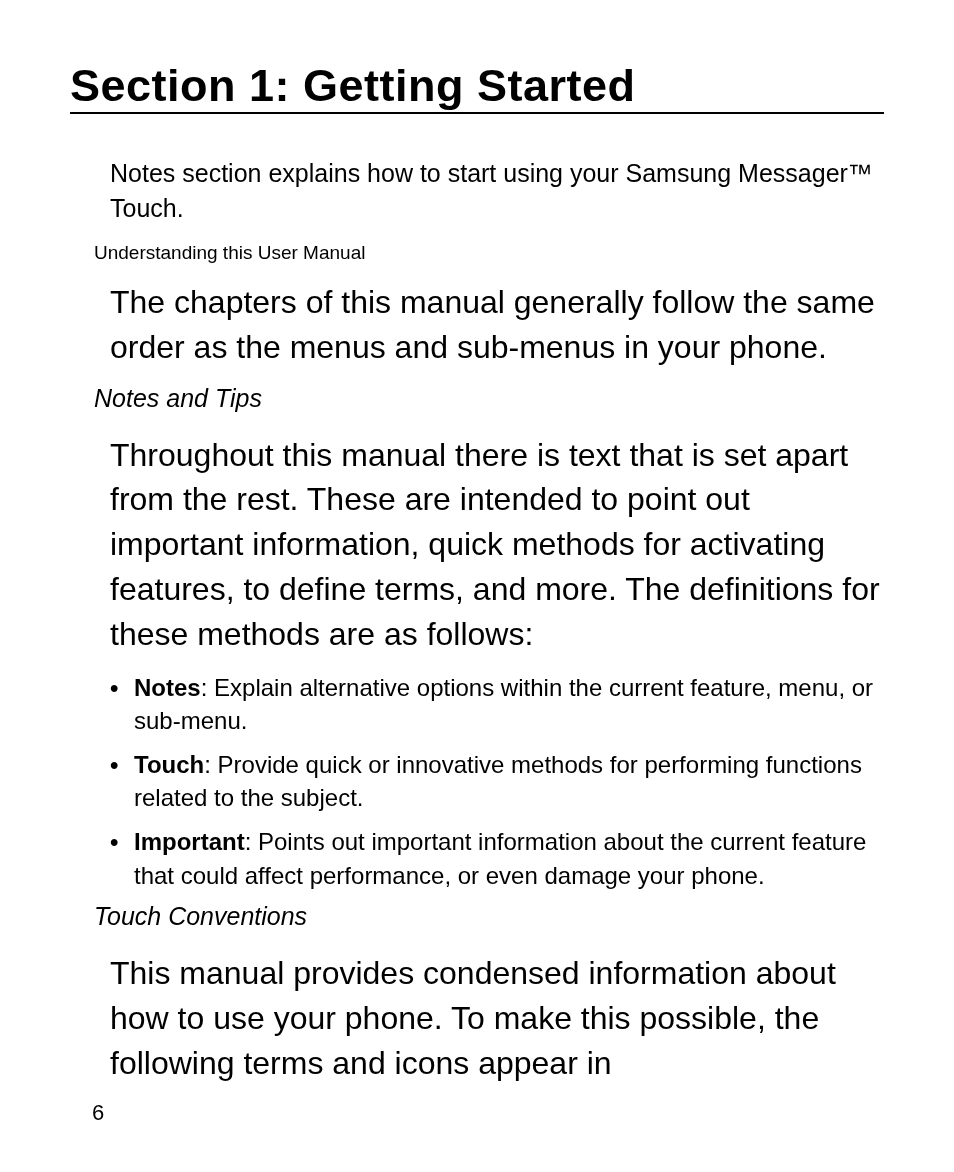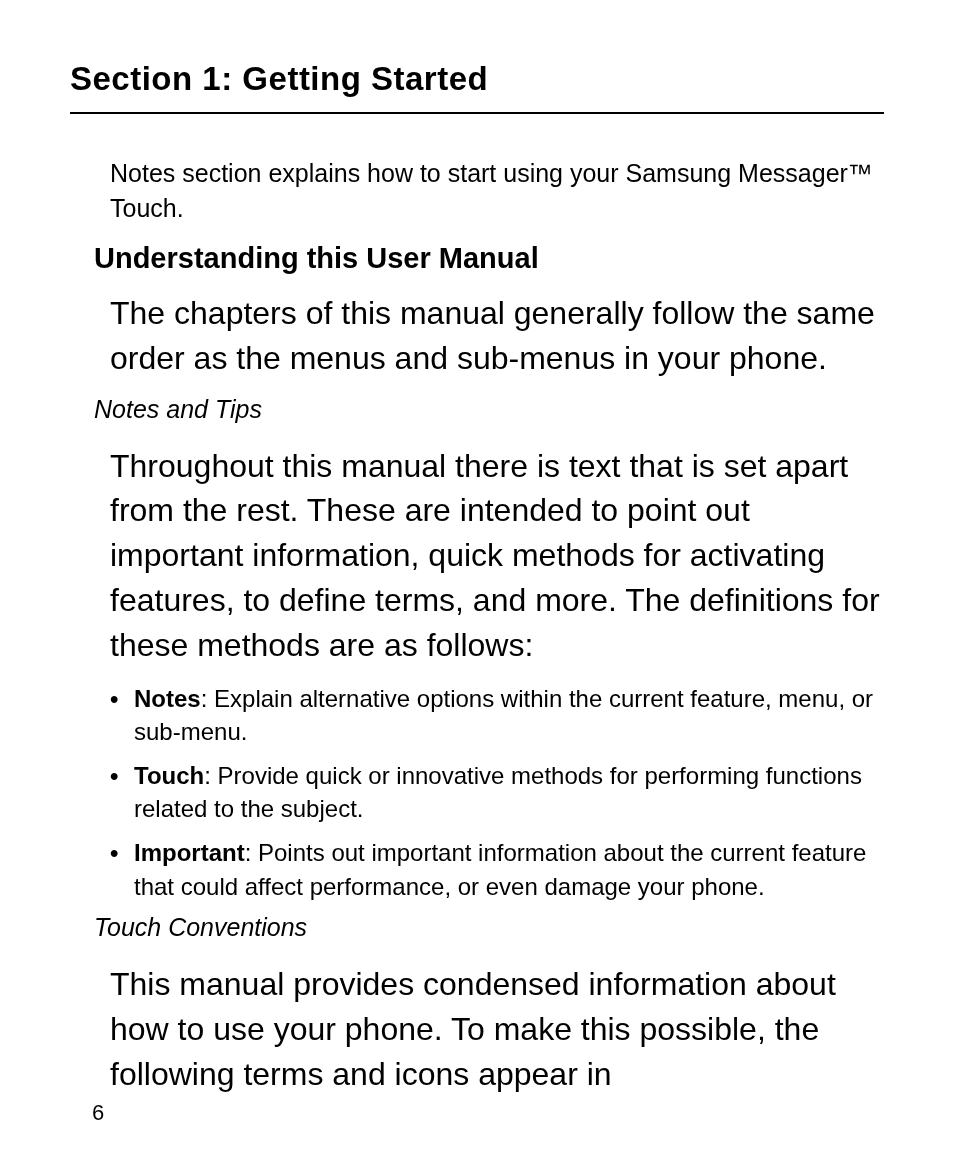--- a/index.html
+++ b/index.html
@@ -10,38 +10,37 @@
     body {
       width: 954px;
       height: 1172px;
       background: #ffffff;
       font-family: Arial, Helvetica, sans-serif;
       padding: 60px 70px 40px 70px;
       position: relative;
       color: #000000;
     }
     .section-title {
-      font-size: 33px;
+      font-size: 45px;
       font-weight: 900;
       font-stretch: condensed;
       letter-spacing: 0.5px;
-      padding-bottom: 14px;
       border-bottom: 2px solid #000000;
       margin-bottom: 42px;
     }
     .intro-text {
       font-size: 25px;
       font-stretch: condensed;
       line-height: 1.4;
       margin-left: 40px;
       margin-bottom: 16px;
     }
     .sub-heading {
-      font-size: 29px;
-      font-weight: 700;
+      font-size: 19px;
+      font-weight: 400;
       font-stretch: condensed;
       margin-left: 24px;
       margin-bottom: 16px;
     }
     .body-text {
       font-size: 32px;
       font-stretch: condensed;
       line-height: 1.4;
       margin-left: 40px;
       margin-bottom: 14px;

